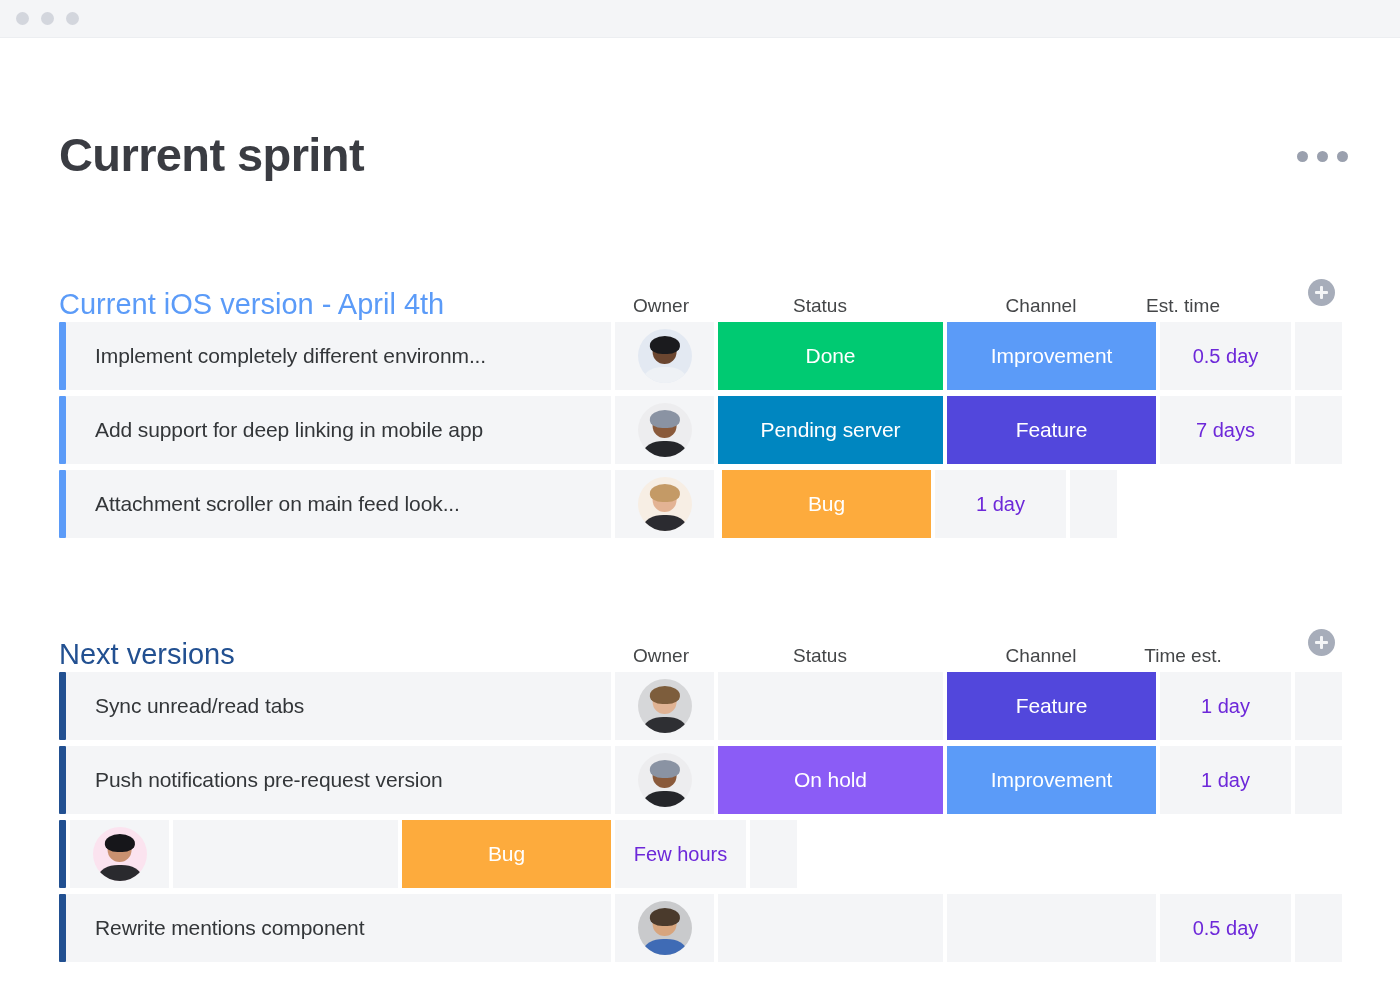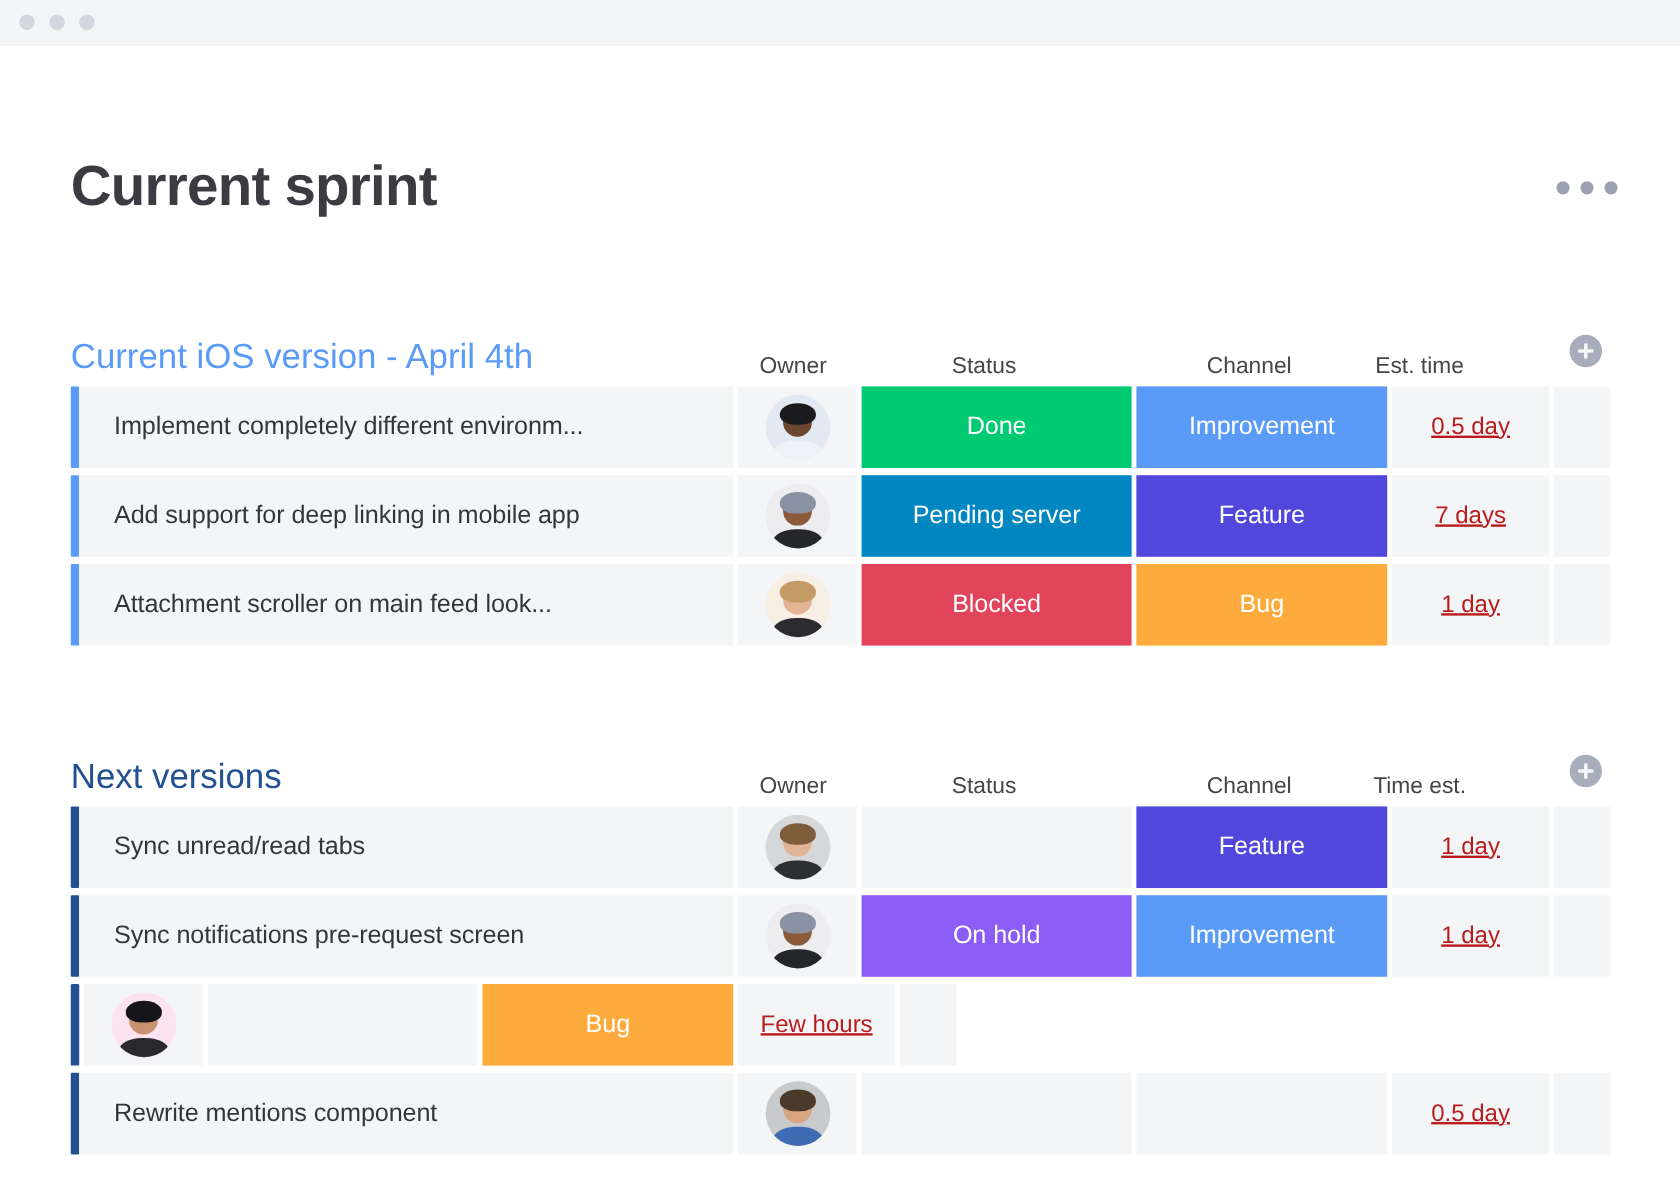--- a/index.html
+++ b/index.html
@@ -37,21 +37,21 @@
   .kebab span { width: 11px; height: 11px; border-radius: 50%; background: #9aa0ae; display: block; }
 
   
   .group { position: absolute; left: 59px; width: 1290px; }
   .group.g1 { top: 236px; }
   .group.g2 { top: 586px; }
 
   .group-head {
     position: relative;
     height: 48px;
-    display: flex; align-items: center;
+    display: flex; align-items: flex-end;
   }
   .group-title {
     font-size: 29px; font-weight: 400; line-height: 36px;
     white-space: nowrap;
   }
   .group-title.light { color: #5b9bf8; }
   .group-title.dark  { color: #225091; }
 
   
   .col-head {
@@ -89,21 +89,21 @@
   .cell.name {
     flex: 0 0 545px; padding-left: 29px;
     font-size: 21px; color: #333639; letter-spacing: -0.1px;
     white-space: nowrap; overflow: hidden;
   }
   .gap { flex: 0 0 4px; }
   .cell.owner  { flex: 0 0 99px; justify-content: center; }
   .cell.status { flex: 0 0 225px; justify-content: center; }
   .cell.channel{ flex: 0 0 209px; justify-content: center; }
   .cell.time   { flex: 0 0 131px; justify-content: center;
-                 font-size: 20px; color: #b91c1c; text-decoration: underline; }
+                 font-size: 20px; color: #6d28d9; }
   .cell.extra  { flex: 0 0 47px; }
 
   .pill {
     width: 100%; height: 100%;
     display: flex; align-items: center; justify-content: center;
     color: #ffffff; font-size: 21px; letter-spacing: -0.1px;
     white-space: nowrap;
   }
 
   
@@ -212,23 +212,20 @@
             <div class="cell name">Attachment scroller on main feed look...</div>
             <div class="gap"></div>
             <div class="cell owner">
               <div class="avatar" style="background: rgb(247, 238, 228);">
                 <span class="av-body" style="background:#2b2b30"></span>
                 <span class="av-head" style="background:#e3b394"></span>
                 <span class="av-hair" style="background:#c49a66"></span>
               </div>
             </div>
             <div class="gap"></div>
-            <div class="cell status">
-              <div class="pill" style="background: rgb(226, 68, 92);">Blocked</div>
-            </div>
             <div class="gap"></div>
             <div class="cell channel">
               <div class="pill" style="background: rgb(253, 171, 61);">Bug</div>
             </div>
             <div class="gap"></div>
             <div class="cell time">1 day</div>
             <div class="gap"></div>
             <div class="cell extra"></div>
           </div>
         </div>
@@ -260,21 +257,21 @@
             <div class="cell channel">
               <div class="pill" style="background: rgb(82, 71, 220);">Feature</div>
             </div>
             <div class="gap"></div>
             <div class="cell time">1 day</div>
             <div class="gap"></div>
             <div class="cell extra"></div>
           </div>
           <div class="row">
             <div class="accent dark"></div>
-            <div class="cell name">Sync notifications pre-request screen</div>
+            <div class="cell name">Push notifications pre-request version</div>
             <div class="gap"></div>
             <div class="cell owner">
               <div class="avatar" style="background: rgb(237, 237, 239);">
                 <span class="av-body" style="background:#25262a"></span>
                 <span class="av-head" style="background:#8a5a3b"></span>
                 <span class="av-hair" style="background:#8a93a3"></span>
               </div>
             </div>
             <div class="gap"></div>
             <div class="cell status">

